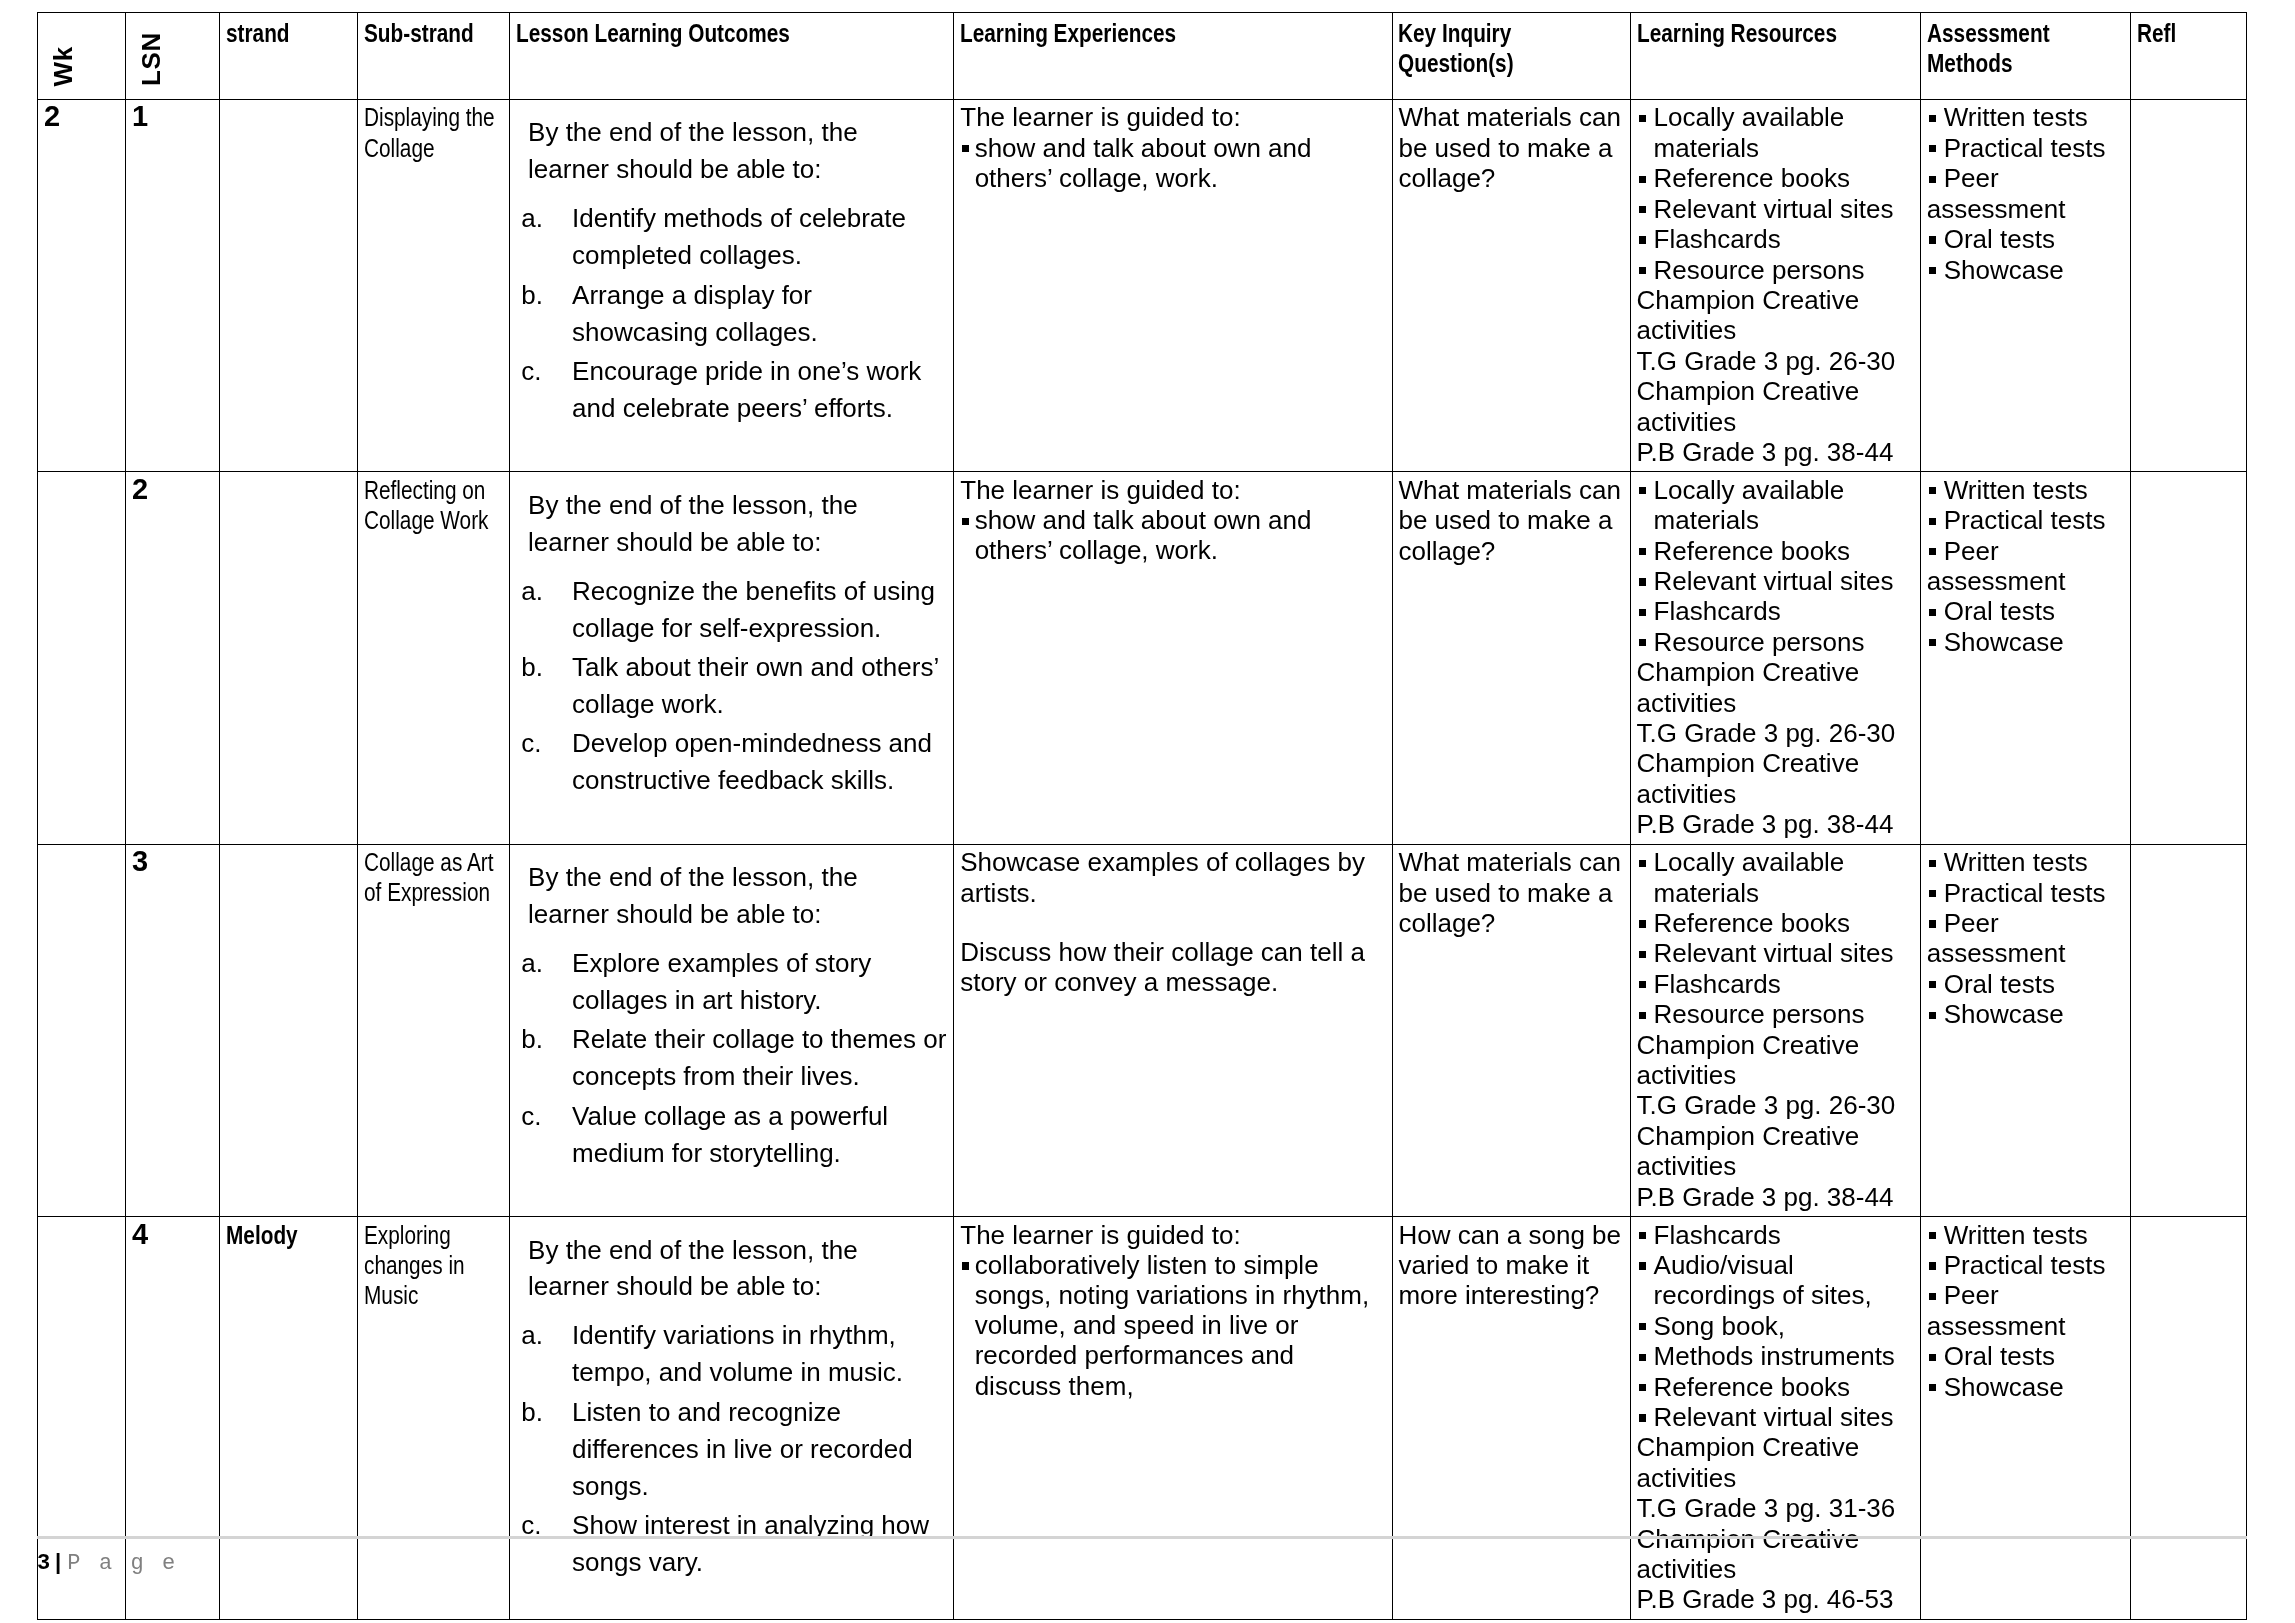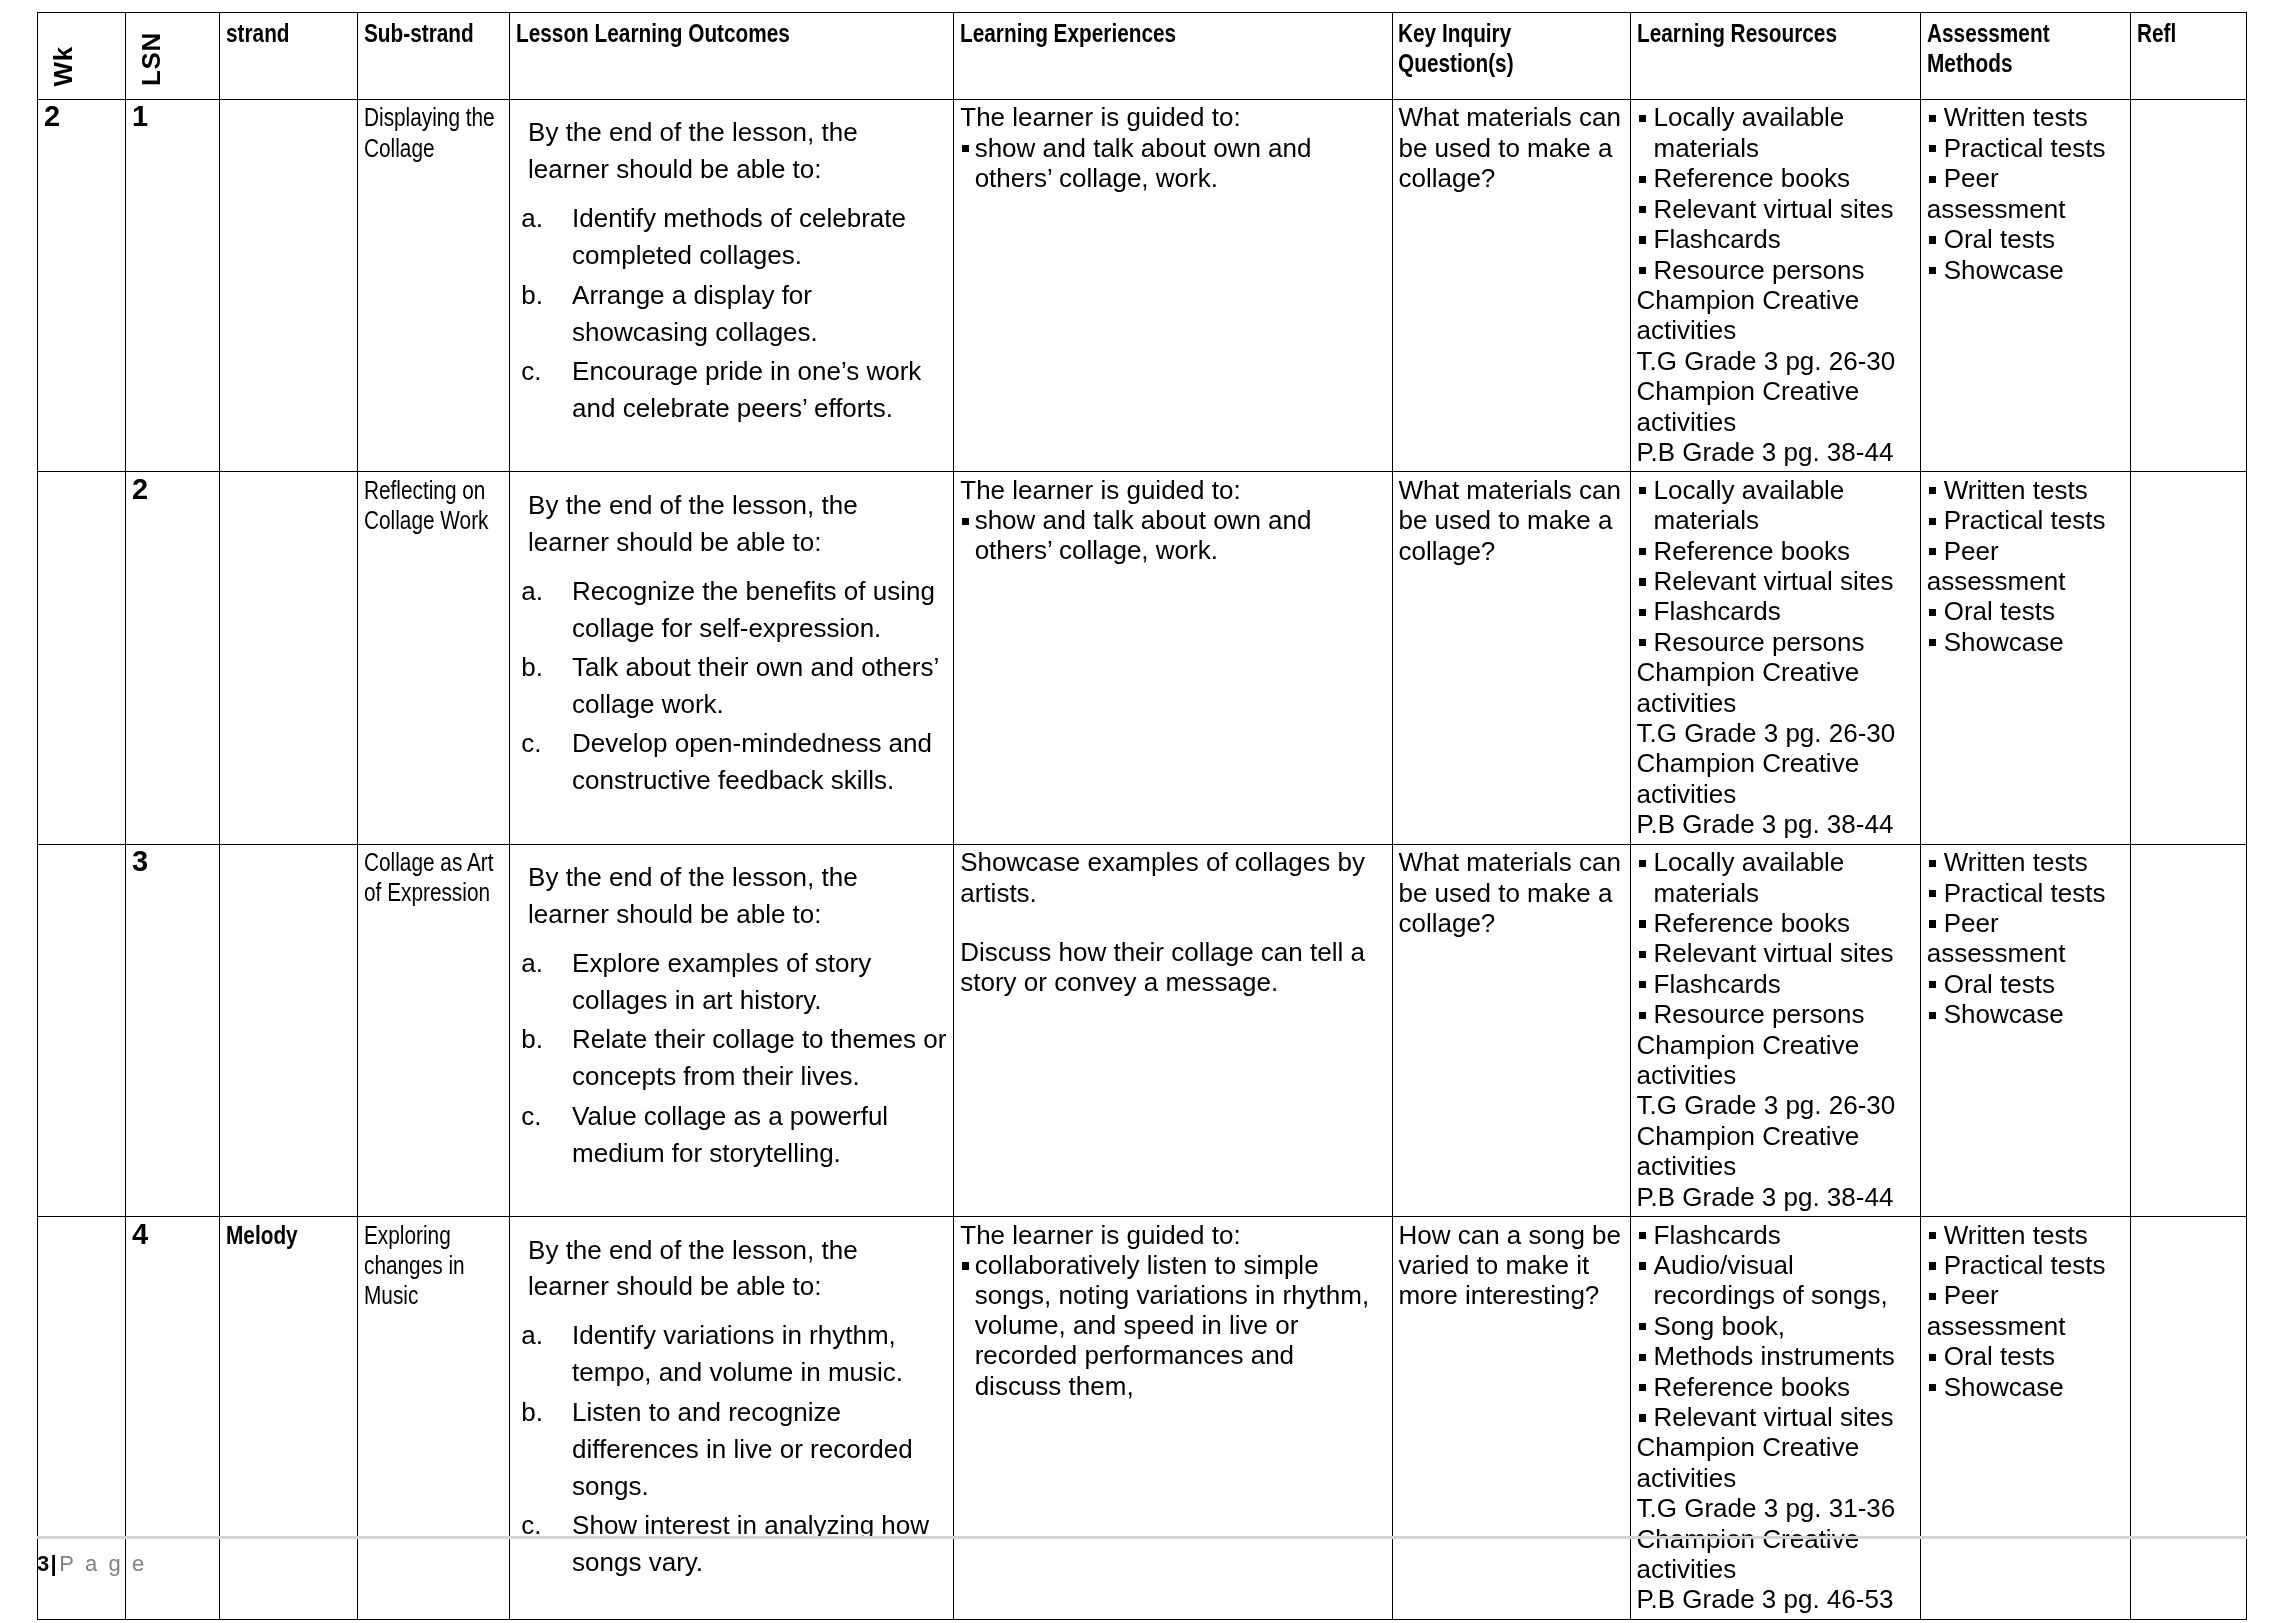--- a/index.html
+++ b/index.html
@@ -171,21 +171,21 @@
     right: 48px;
     top: 1536px;
   }
   .footer-rule {
     height: 3.3px;
     background: #d4d4d4;
     width: 100%;
   }
   .footer-text {
     margin-top: 11.8px;
-    font-family: Liberation Sans, sans-serif;
+    font-family: Liberation Mono, monospace;
     font-size: 22px;
     color: #808080;
     letter-spacing: 2.6px;
   }
   .footer-num {
     color: #000000;
     font-weight: bold;
     letter-spacing: 0;
   }
   .footer-bar {
@@ -449,21 +449,21 @@
           <td>
             <div class="plainline">The learner is guided to:</div>
             <div class="sb-item-narrow">collaboratively listen to simple songs, noting variations in rhythm, volume, and speed in live or recorded performances and discuss them,</div>
           </td>
           <td>
             <div class="plainline">How can a song be varied to make it more interesting?</div>
           </td>
           <td>
             <ul class="bul bul-tight">
               <li>Flashcards</li>
-              <li>Audio/visual recordings of songs,</li>
+              <li>Audio/visual recordings of sites,</li>
               <li>Song book,</li>
               <li>Methods instruments</li>
               <li>Reference books</li>
               <li>Relevant virtual sites</li>
             </ul>
             <div class="plainline">Champion Creative activities</div>
             <div class="plainline">T.G Grade 3 pg. 31-36</div>
             <div class="plainline">Champion Creative activities</div>
             <div class="plainline">P.B Grade 3 pg. 46-53</div>
           </td>

